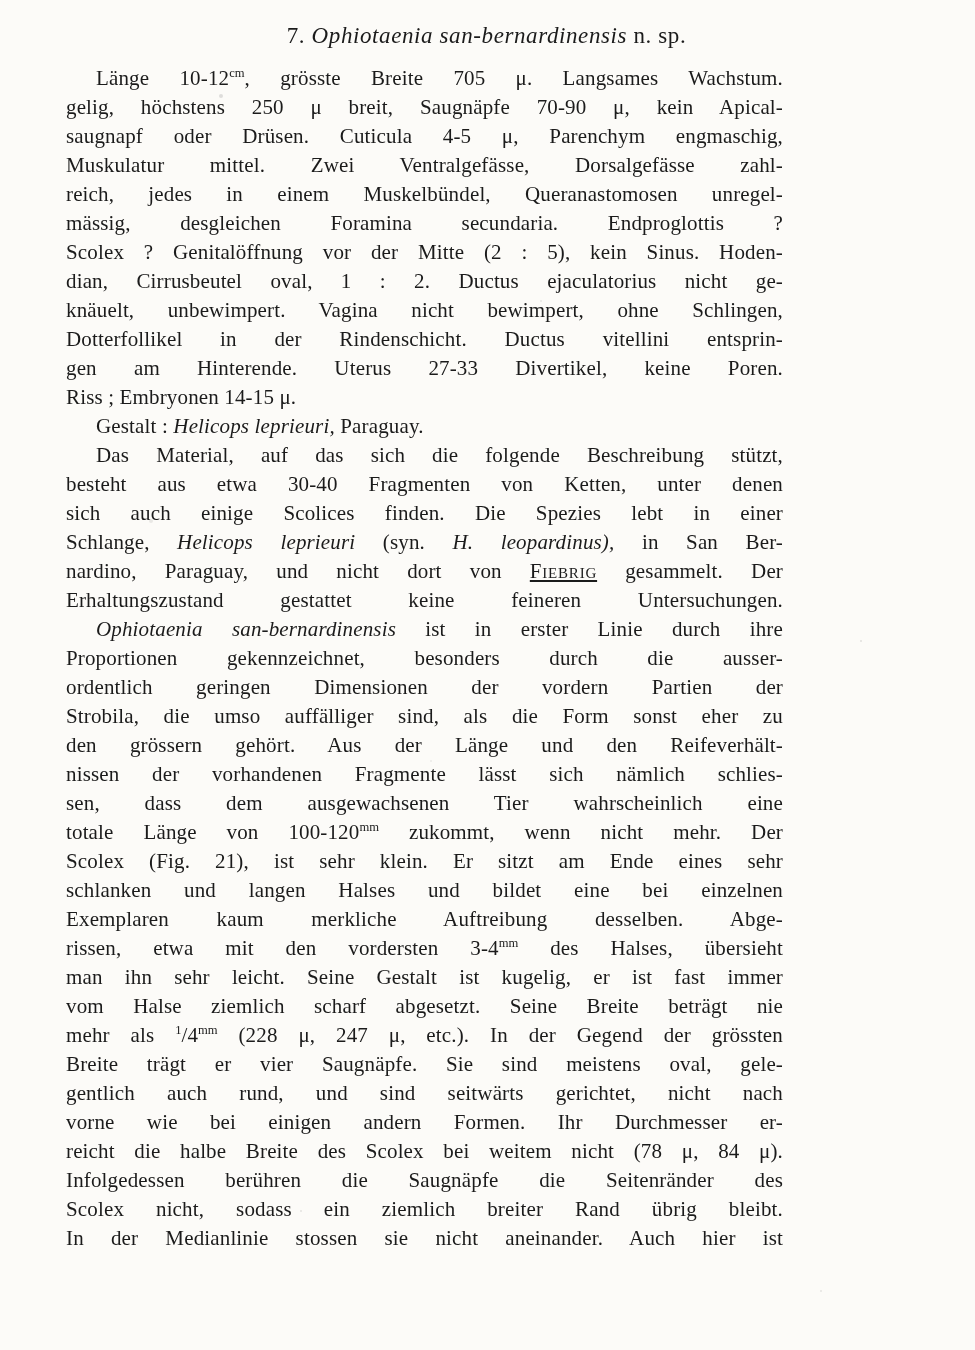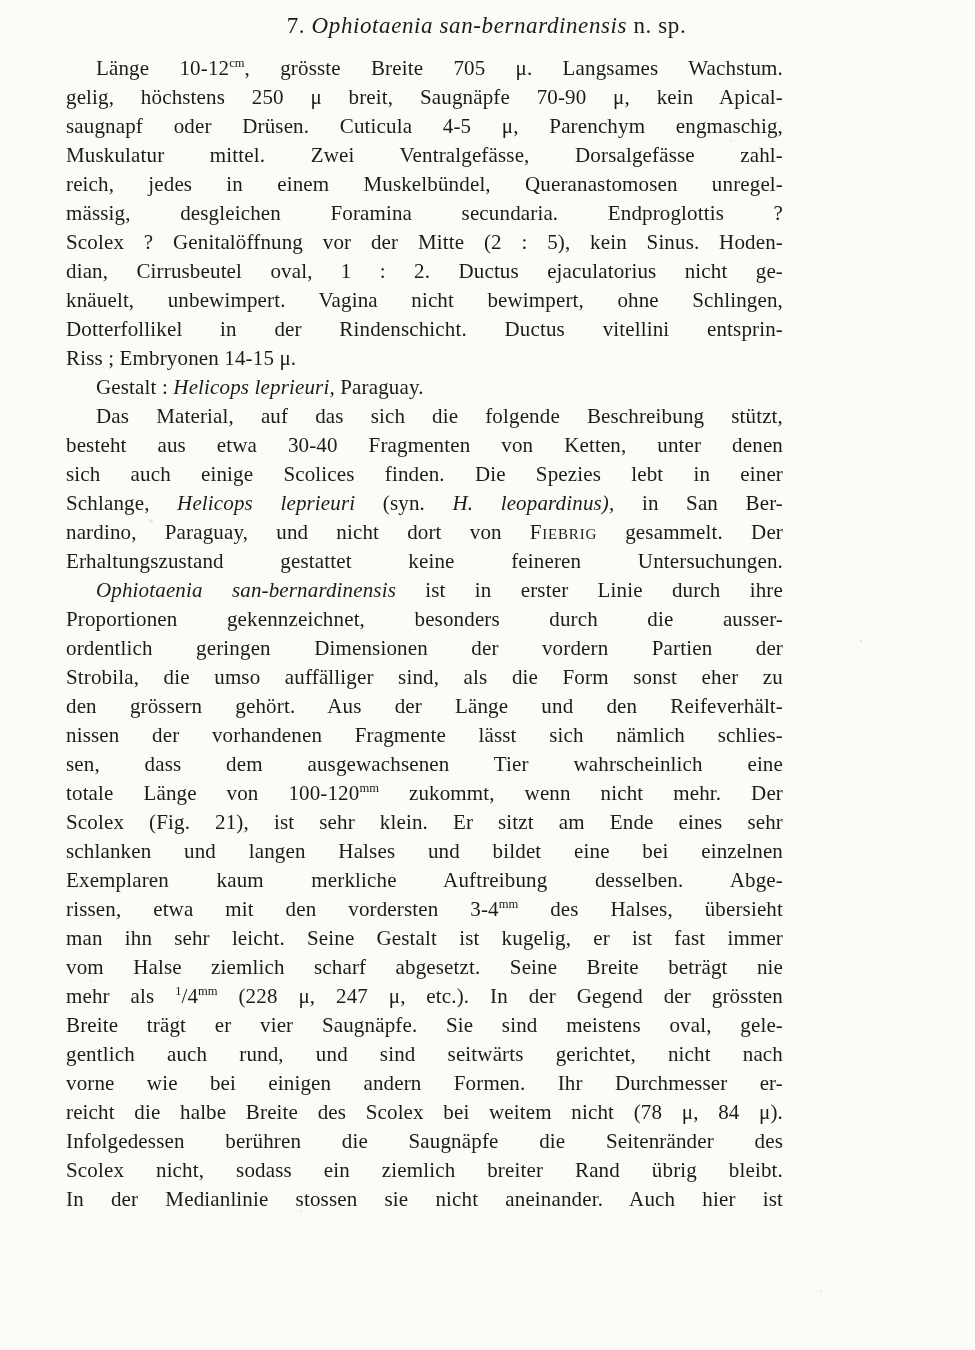--- a/index.html
+++ b/index.html
@@ -30,21 +30,21 @@
       540px 300px 0 0 rgba(110,110,110,.14),
       150px 520px 0 1px rgba(100,100,100,.12),
       860px 640px 0 0 rgba(90,90,90,.16),
       430px 760px 0 0 rgba(120,120,120,.12),
       90px 980px 0 0 rgba(90,90,90,.15),
       700px 1060px 0 1px rgba(110,110,110,.12),
       300px 1210px 0 0 rgba(90,90,90,.14),
       820px 1290px 0 0 rgba(100,100,100,.14);
   }
   .title {
-    margin: 2px;
+    margin: 12px;
     padding-top: 9px;
     width: 717px;
     margin-left: 128px;
     font-size: 23px;
     font-weight: normal;
     line-height: 30px;
     text-align: center;
     letter-spacing: 0.6px;
   }
   .body {
@@ -62,21 +62,21 @@
     letter-spacing: 0.15px;
   }
   .line.noj {
     text-align: left;
     text-align-last: left;
   }
   .line.ind {
     text-indent: 30px;
   }
   .it { font-style: italic; }
-  .sc { font-variant: small-caps; letter-spacing: 0.8px; }
+  .sc { font-variant: small-caps; letter-spacing: 0.8px; text-decoration: underline; }
   .sup {
     font-size: 60%;
     vertical-align: super;
     line-height: 0;
     letter-spacing: 0;
   }
 </style>
 </head>
 <body>
 
@@ -87,20 +87,21 @@
       <div class="line ind"><span>Länge 10-12</span><span class="sup">cm</span><span>, grösste Breite 705 μ. Langsames Wachstum.</span></div>
       <div class="line"><span>gelig, höchstens 250 μ breit, Saugnäpfe 70-90 μ, kein Apical-</span></div>
       <div class="line"><span>saugnapf oder Drüsen. Cuticula 4-5 μ, Parenchym engmaschig,</span></div>
       <div class="line"><span>Muskulatur mittel. Zwei Ventralgefässe, Dorsalgefässe zahl-</span></div>
       <div class="line"><span>reich, jedes in einem Muskelbündel, Queranastomosen unregel-</span></div>
       <div class="line"><span>mässig, desgleichen Foramina secundaria. Endproglottis ?</span></div>
       <div class="line"><span>Scolex ? Genitalöffnung vor der Mitte (2 : 5), kein Sinus. Hoden-</span></div>
       <div class="line"><span>dian, Cirrusbeutel oval, 1 : 2. Ductus ejaculatorius nicht ge-</span></div>
       <div class="line"><span>knäuelt, unbewimpert. Vagina nicht bewimpert, ohne Schlingen,</span></div>
       <div class="line"><span>Dotterfollikel in der Rindenschicht. Ductus vitellini entsprin-</span></div>
+      <div class="line"><span>gen am Hinterende. Uterus 27-33 Divertikel, keine Poren.</span></div>
       <div class="line noj"><span>Riss ; Embryonen 14-15 μ.</span></div>
       <div class="line ind noj"><span>Gestalt : </span><span class="it">Helicops leprieuri,</span><span> Paraguay.</span></div>
       <div class="line ind"><span>Das Material, auf das sich die folgende Beschreibung stützt,</span></div>
       <div class="line"><span>besteht aus etwa 30-40 Fragmenten von Ketten, unter denen</span></div>
       <div class="line"><span>sich auch einige Scolices finden. Die Spezies lebt in einer</span></div>
       <div class="line"><span>Schlange, </span><span class="it">Helicops leprieuri</span><span> (syn. </span><span class="it">H. leopardinus),</span><span> in San Ber-</span></div>
       <div class="line"><span>nardino, Paraguay, und nicht dort von </span><span class="sc">Fiebrig</span><span> gesammelt. Der</span></div>
       <div class="line"><span>Erhaltungszustand gestattet keine feineren Untersuchungen.</span></div>
       <div class="line ind"><span class="it">Ophiotaenia san-bernardinensis</span><span> ist in erster Linie durch ihre</span></div>
       <div class="line"><span>Proportionen gekennzeichnet, besonders durch die ausser-</span></div>

